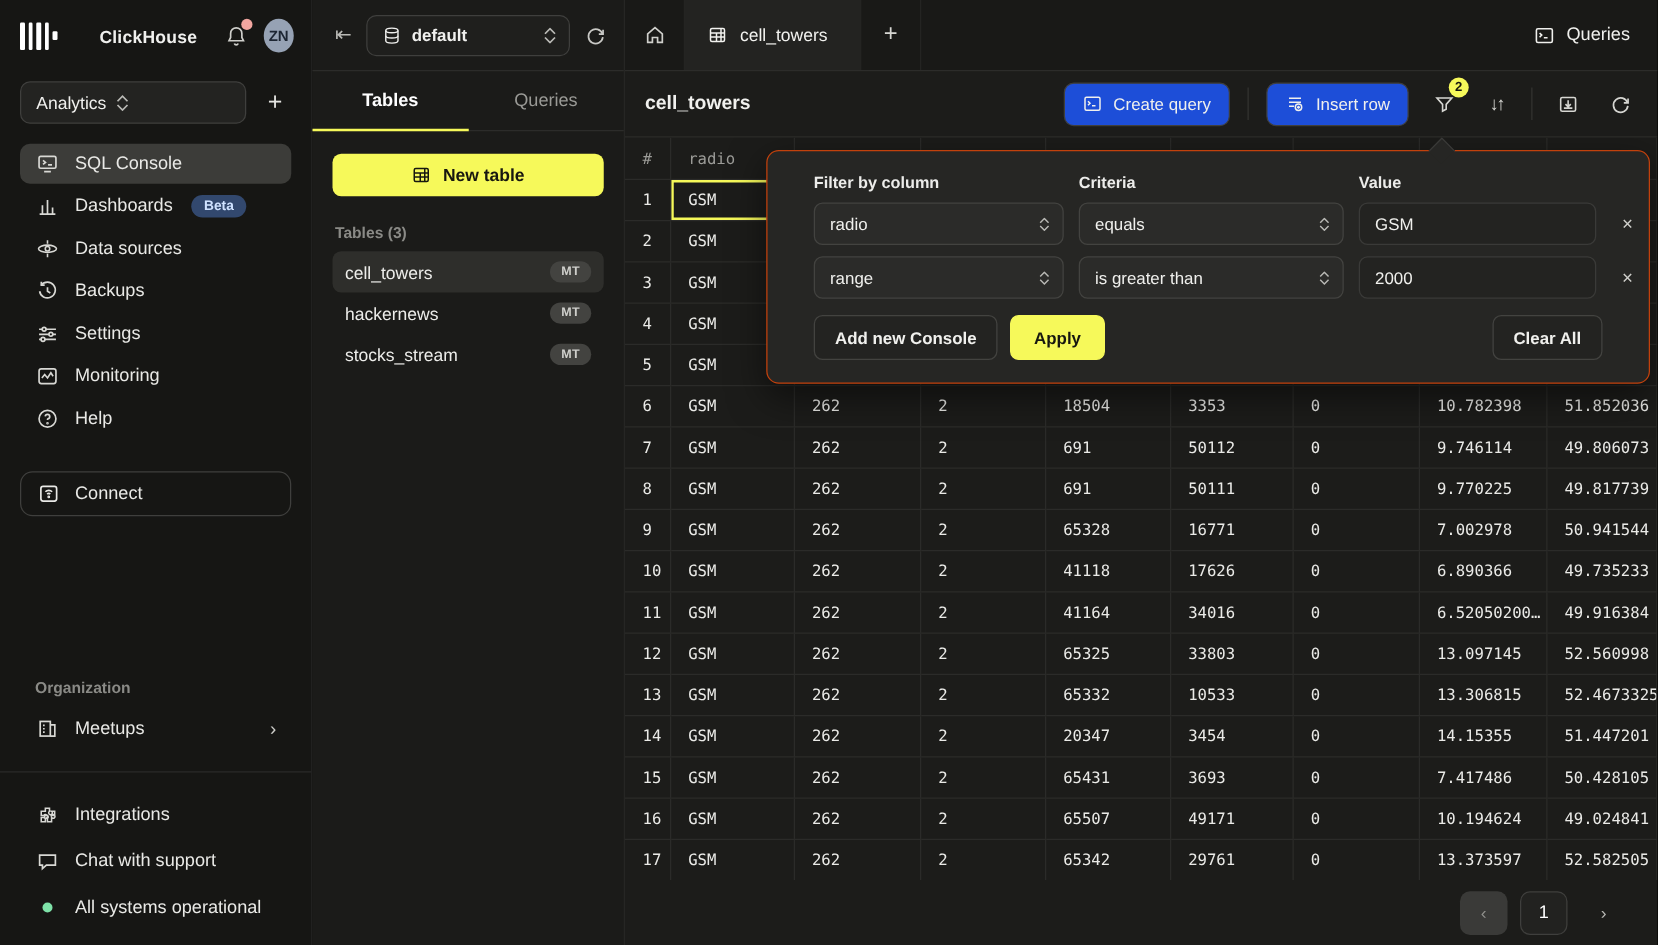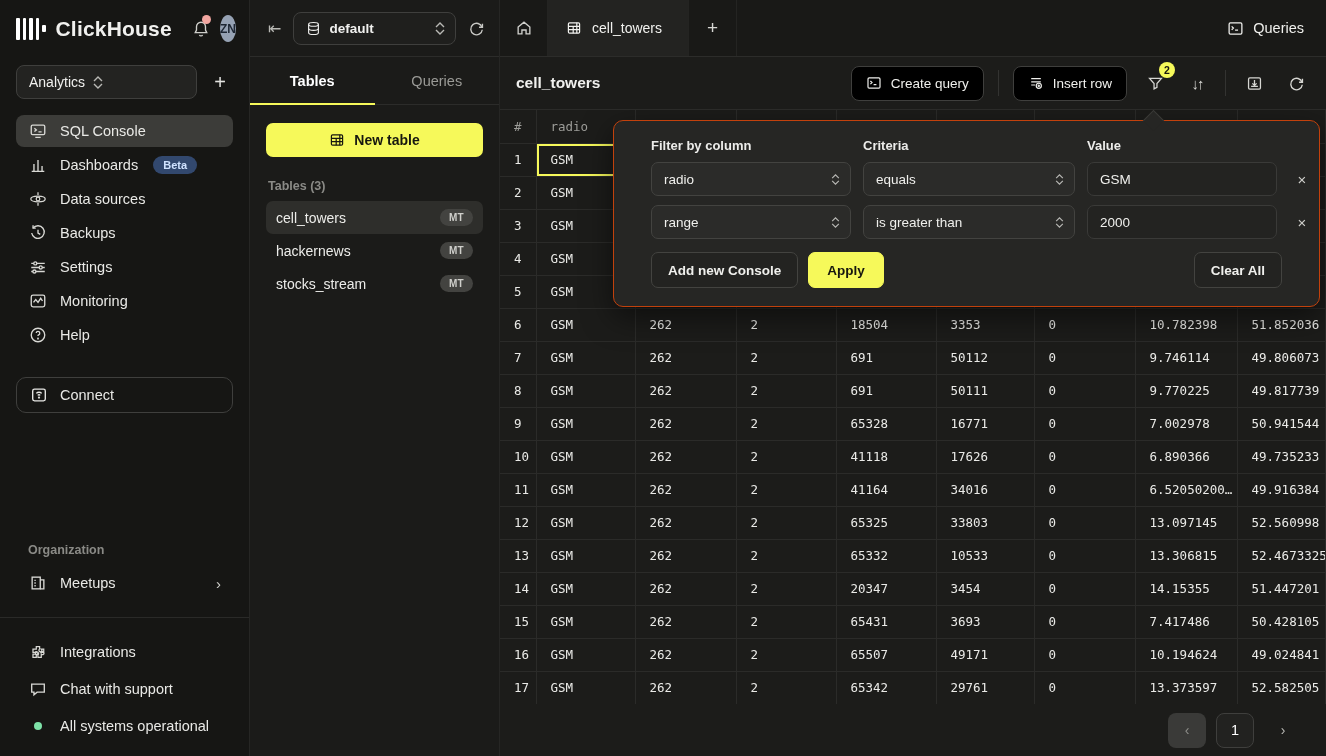--- a/index.html
+++ b/index.html
@@ -25,21 +25,21 @@
   .spacer{flex:1;}
   button{font-family:inherit;color:inherit;background:none;border:none;cursor:pointer;font-size:inherit;}
   svg{display:block;}
 
   
   .sidebar{width:250px;min-width:250px;background:var(--bg-sidebar);display:flex;flex-direction:column;border-right:1px solid #262624;}
   .sb-header{height:57px;display:flex;align-items:center;padding:0 14px 0 16px;gap:10px;}
   .logo{display:flex;align-items:center;gap:3px;height:24px;}
   .logo i{display:block;width:3.5px;height:22px;background:#fff;border-radius:1px;}
   .logo i.short{height:7px;}
-  .brand{font-size:21px;font-weight:700;letter-spacing:.2px;}
+  .brand{font-size:14px;font-weight:700;letter-spacing:.2px;margin-left:24px;}
   .bellwrap{position:relative;width:26px;height:26px;display:flex;align-items:center;justify-content:center;color:#cfcfcb;}
   .bell-dot{position:absolute;top:-1px;right:-1px;width:9px;height:9px;border-radius:50%;background:#f2a6a0;}
   .avatar{width:27px;height:27px;border-radius:50%;background:#96a2b4;color:#1d2633;font-size:12px;font-weight:700;display:flex;align-items:center;justify-content:center;}
   .ws-row{display:flex;align-items:center;gap:10px;padding:8px 16px 16px;}
   .select{display:flex;align-items:center;gap:8px;background:#222220;border:1px solid var(--border-lite);border-radius:8px;height:34px;padding:0 10px 0 12px;font-size:14px;}
   .ws{flex:1;background:#232321;}
   .plusbtn{font-size:20px;color:#e4e4e1;width:26px;height:26px;display:flex;align-items:center;justify-content:center;}
   .nav{display:flex;flex-direction:column;gap:2px;padding:0 16px;}
   .nav-item{display:flex;align-items:center;gap:13px;height:32px;padding:0 12px;border-radius:8px;color:#e9e9e6;font-size:14.5px;}
   .nav-item .ni{width:19px;display:flex;justify-content:center;color:#d8d8d4;}
@@ -80,21 +80,21 @@
   
   .main{flex:1;background:var(--bg-main);display:flex;flex-direction:column;position:relative;min-width:0;}
   .tabstrip{height:57px;background:var(--bg-strip);display:flex;align-items:stretch;border-bottom:1px solid var(--border);}
   .home-cell{width:48px;display:flex;align-items:center;justify-content:center;color:#cfcfcb;border-right:1px solid #242422;}
   .tab{display:flex;align-items:center;gap:10px;padding:0 26px 0 18px;background:var(--bg-tab-active);color:#f2f2ef;font-size:14px;border-right:1px solid #242422;}
   .newtab-cell{width:48px;display:flex;align-items:center;justify-content:center;font-size:19px;color:#d6d6d2;border-right:1px solid #242422;}
   .queries-link{display:flex;align-items:center;gap:9px;padding:0 22px;color:#f0f0ed;font-size:14.5px;}
   .titlebar{height:53px;display:flex;align-items:center;padding:0 16px;border-bottom:1px solid var(--cell-border);}
   .page-title{font-size:15.5px;font-weight:700;}
   .toolbar{margin-left:auto;display:flex;align-items:center;gap:14px;}
-  .tb-btn{height:35px;display:flex;align-items:center;gap:9px;border:1px solid var(--border-lite);border-radius:8px;padding:0 14px;font-size:13.5px;color:#f0f0ed;background:#000000;}
+  .tb-btn{height:35px;display:flex;align-items:center;gap:9px;border:1px solid var(--border-lite);border-radius:8px;padding:0 14px;font-size:13.5px;color:#f0f0ed;background:#1d4ed8;}
   .vdiv{width:1px;height:26px;background:#333331;}
   .icon-btn{position:relative;width:28px;height:28px;display:flex;align-items:center;justify-content:center;color:#d6d6d2;}
   .filter-badge{position:absolute;top:-7px;right:-6px;min-width:16px;height:16px;border-radius:8px;background:var(--accent);color:#17170f;font-size:10.5px;font-weight:700;display:flex;align-items:center;justify-content:center;padding:0 4px;}
   .sort-glyph{font-size:15px;letter-spacing:-2px;color:#d6d6d2;}
 
   
   .grid-wrap{position:relative;flex:1;overflow:hidden;}
   table.grid{border-collapse:collapse;table-layout:fixed;width:100%;font-family:var(--mono);font-size:12.5px;}
   table.grid th,table.grid td{height:33px;border-right:1px solid var(--cell-border);border-bottom:1px solid var(--cell-border);white-space:nowrap;overflow:hidden;padding:0 0 0 14px;text-align:left;font-weight:400;}
   table.grid th{color:#9c9c98;}

